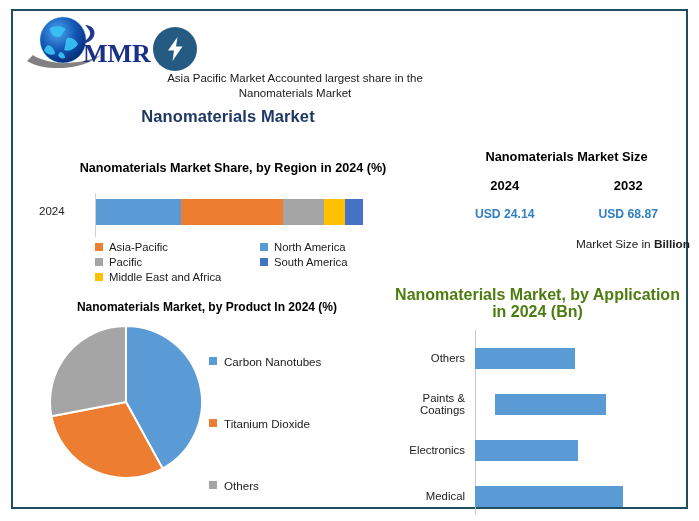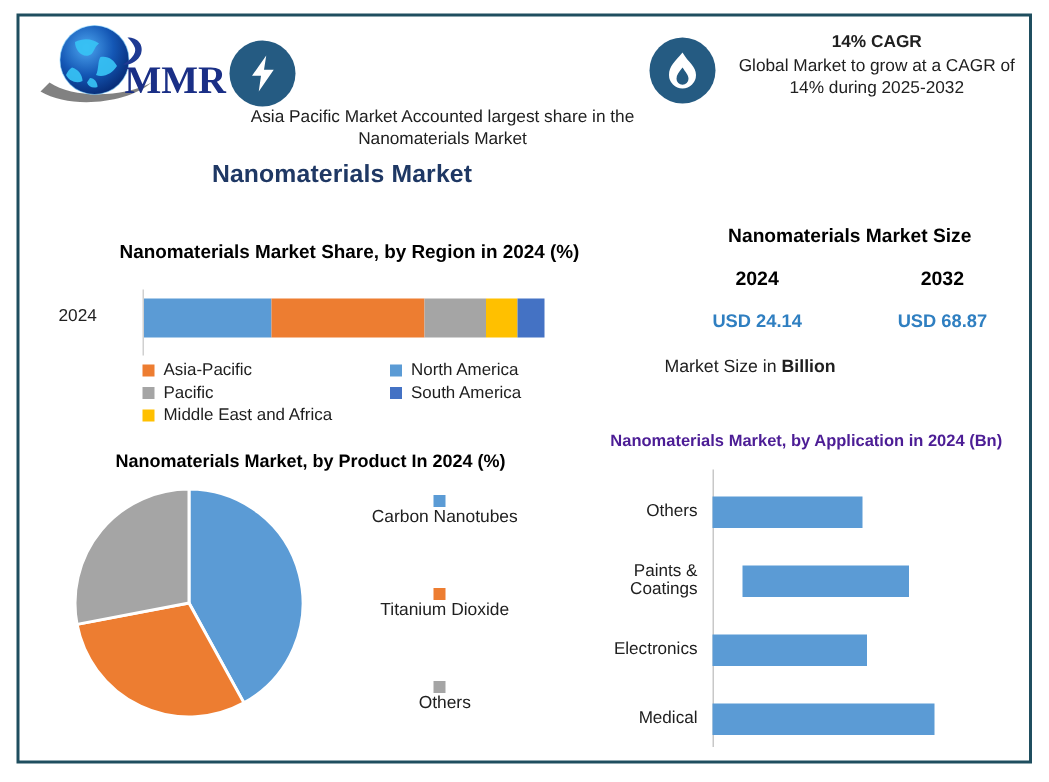--- a/index.html
+++ b/index.html
@@ -117,48 +117,48 @@
   .size-years{
     display:flex;margin-top:14px;
   }
   .size-col{flex:1;text-align:center;}
   .size-year{font-size:13px;font-weight:bold;color:#000;}
   .size-val{
     margin-top:14px;
     font-size:12.2px;font-weight:bold;color:#2f7fc1;
   }
   .size-note{
-    margin-top:16px;text-align:left;
+    margin-top:16px;text-align:right;
     font-size:11.8px;color:#202020;
   }
   .size-note b{font-weight:bold;}
 
   
   .pie-block{position:absolute;left:14px;top:288px;width:360px;}
   .pie-title{
     text-align:center;
     font-size:12px;font-weight:bold;color:#000;
     line-height:17px;
     width:320px;margin:0 auto;
   }
   .pie-area{position:relative;height:175px;margin-top:6px;}
   .pie-svg{position:absolute;left:21px;top:2px;}
   .pie-legend{position:absolute;left:182px;top:8px;width:175px;}
   .pie-lg-item{
     display:flex;align-items:center;
     height:62px;
-    font-size:11.6px;color:#202020;flex-direction:column;
+    font-size:11.6px;color:#202020;
   }
   .pie-sw{width:8px;height:8px;margin-right:7px;flex:0 0 8px;}
 
   
   .app-block{position:absolute;left:372px;top:275px;width:305px;}
   .app-title{
     text-align:center;
-    font-size:11px;font-weight:bold;color:#4c1d95;
+    font-size:16px;font-weight:bold;color:#4d7c0f;
     line-height:17px;
     width:290px;margin:0 auto;
   }
   .app-plot{
     position:relative;
     margin-top:10px;
     height:185px;width:300px;
   }
   .app-axis{
     position:absolute;left:90px;top:0;width:1px;height:185px;
@@ -213,32 +213,20 @@
         <div class="badge-circle">
           <svg width="24" height="26" viewBox="0 0 24 26">
             <path d="M14.5 1 L5 14.5 H11 L9.5 25 L19.5 10.5 H13 Z" fill="#ffffff"></path>
           </svg>
         </div>
         <div class="hdr-text">
           <span class="hdr-body">Asia Pacific Market Accounted largest share in the Nanomaterials Market</span>
         </div>
       </div>
 
-      <div class="hdr-item hdr-item-2">
-        <div class="badge-circle">
-          <svg width="22" height="26" viewBox="0 0 22 26">
-            <path d="M11 1 C 6 7, 2 10, 2 16 a9 9 0 0 0 18 0 C 20 10, 15 8, 11 1 Z" fill="#ffffff"></path>
-            <path d="M11 11 C 8.5 14, 7 16, 7 18.5 a4 4 0 0 0 8 0 C 15 16, 13 14, 11 11 Z" fill="#255b82"></path>
-          </svg>
-        </div>
-        <div class="hdr-text">
-          <span class="hdr-strong">14% CAGR</span>
-          <span class="hdr-body">Global Market to grow at a CAGR of 14% during 2025-2032</span>
-        </div>
-      </div>
     </div>
 
     <div class="main-title">Nanomaterials Market</div>
 
     <div class="region-block">
       <div class="chart-title">Nanomaterials Market Share, by Region in 2024 (%)</div>
       <div class="region-plot">
         <div class="region-cat">2024</div>
         <div class="region-axis"></div>
         <div class="stack" id="region-stack">

